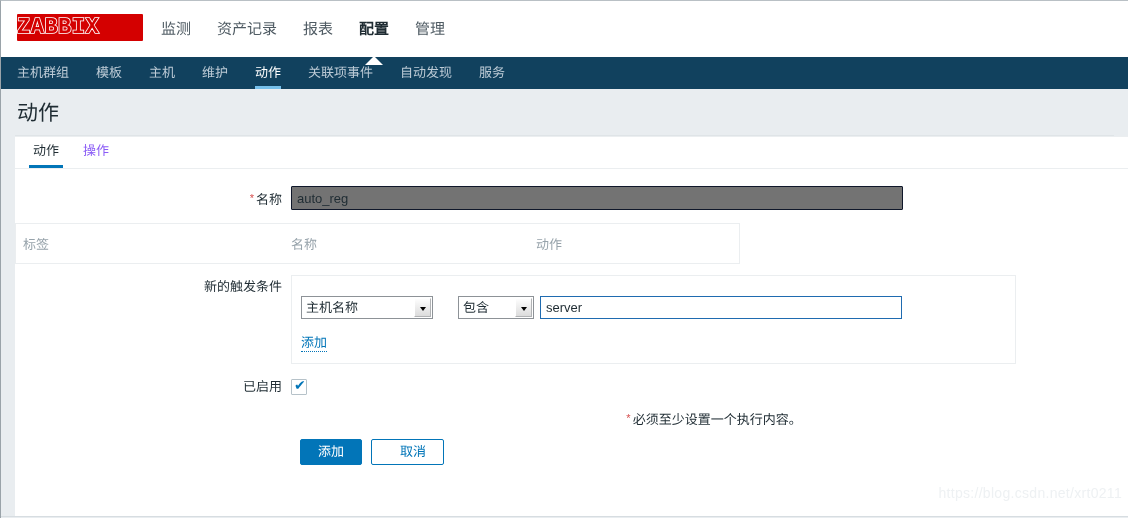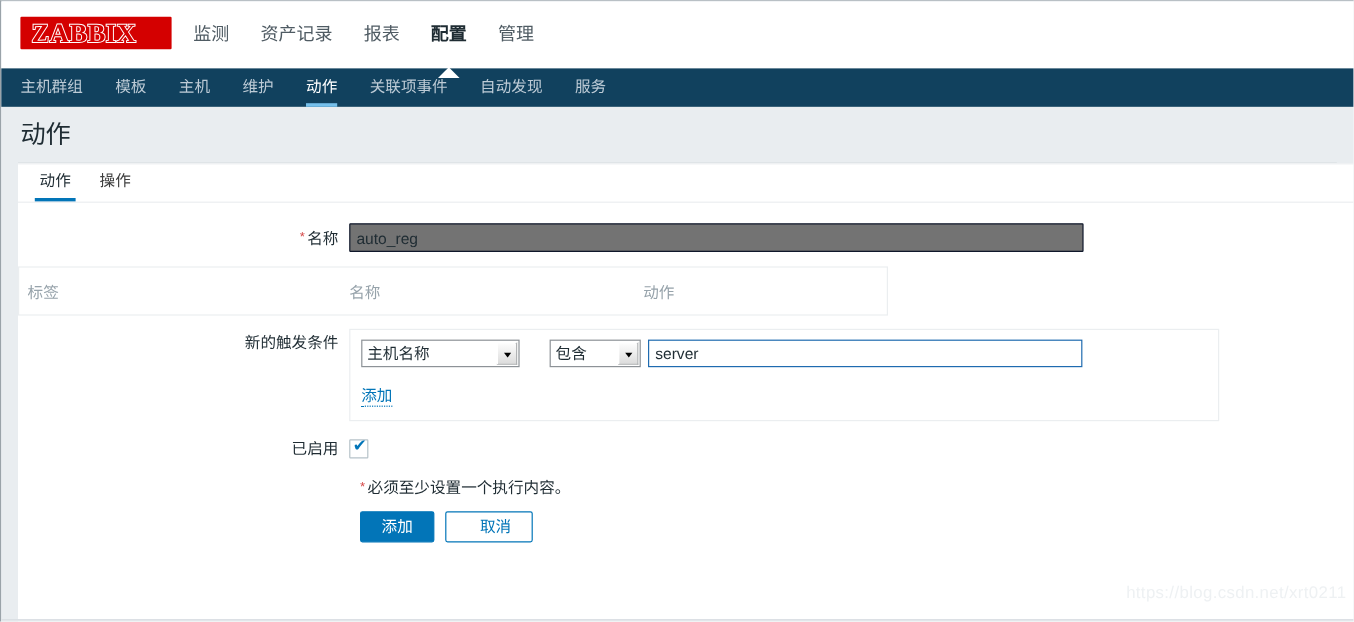--- a/index.html
+++ b/index.html
@@ -46,22 +46,22 @@
     height: 27px;
     background: #d40000;
     border-radius: 1px;
   }
   .logo-text {
     position: absolute;
     left: 0; top: 0;
     width: 106px;
     height: 27px;
     line-height: 27px;
-    text-align: center;
-    font-family: Liberation Serif, serif;
+    text-align: left;
+    font-family: Liberation Mono, monospace;
     font-weight: bold;
     font-size: 22px;
     letter-spacing: 0.5px;
     color: #d40000;
     -webkit-text-stroke: 1.6px #ffffff;
     paint-order: stroke fill;
   }
   .main-nav {
     position: absolute;
     left: 160px;
@@ -175,21 +175,21 @@
     position: relative;
     height: 32px;
     padding-left: 18px;
     display: flex;
     align-items: flex-start;
     box-sizing: border-box;
   }
   .tab {
     position: relative;
     font-size: 13px;
-    color: #404040;
+    color: #8b5cf6;
     line-height: 28px;
     height: 31px;
     margin-right: 24px;
     cursor: pointer;
     white-space: nowrap;
   }
   .tab.selected {
     color: #1f2c33;
     font-weight: normal;
   }
@@ -276,21 +276,21 @@
   .cond-col-1 { width: 268px; }
   .cond-col-2 { width: 245px; }
   .cond-col-3 { width: 180px; }
 
   
   .newcond-box {
     width: 725px;
     box-sizing: border-box;
     border: 1px solid #ebeef0;
     background: #ffffff;
-    padding: 8px 9px 11px 9px;
+    padding: 20px 9px 11px 9px;
   }
   .newcond-line {
     display: flex;
     align-items: center;
   }
   
   .sel {
     position: relative;
     height: 23px;
     box-sizing: border-box;
@@ -380,20 +380,21 @@
   
   .footer-zone {
     padding-left: 285px;
     padding-top: 6px;
   }
   .notice {
     font-size: 13px;
     color: #1f2c33;
     margin-bottom: 11px;
     white-space: nowrap;
+    text-align: center;
   }
   .btn-row {
     display: flex;
     align-items: center;
   }
   .btn {
     font-family: "Liberation Sans", "DejaVu Sans", sans-serif;
     font-size: 13px;
     height: 26px;
     line-height: 24px;

